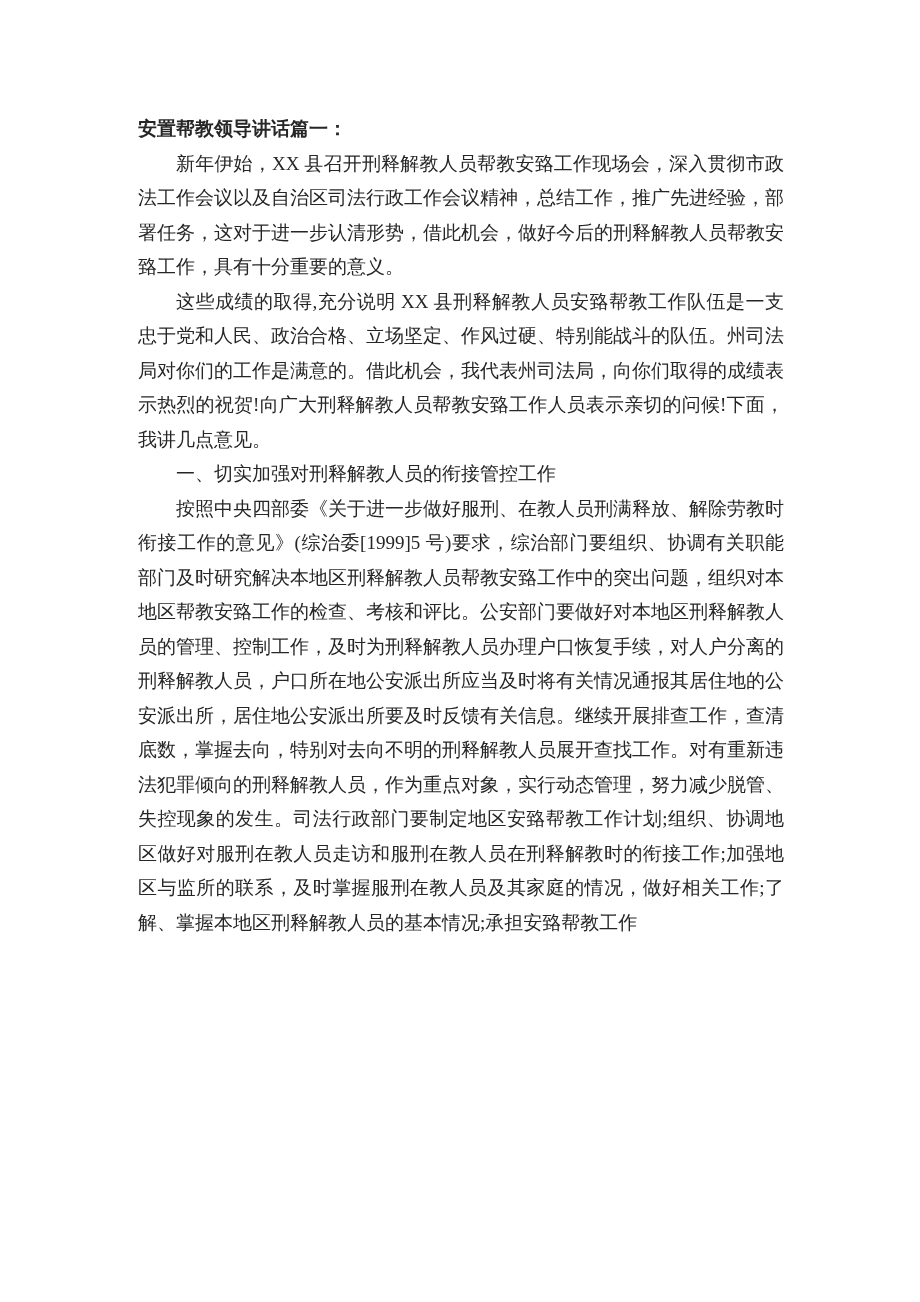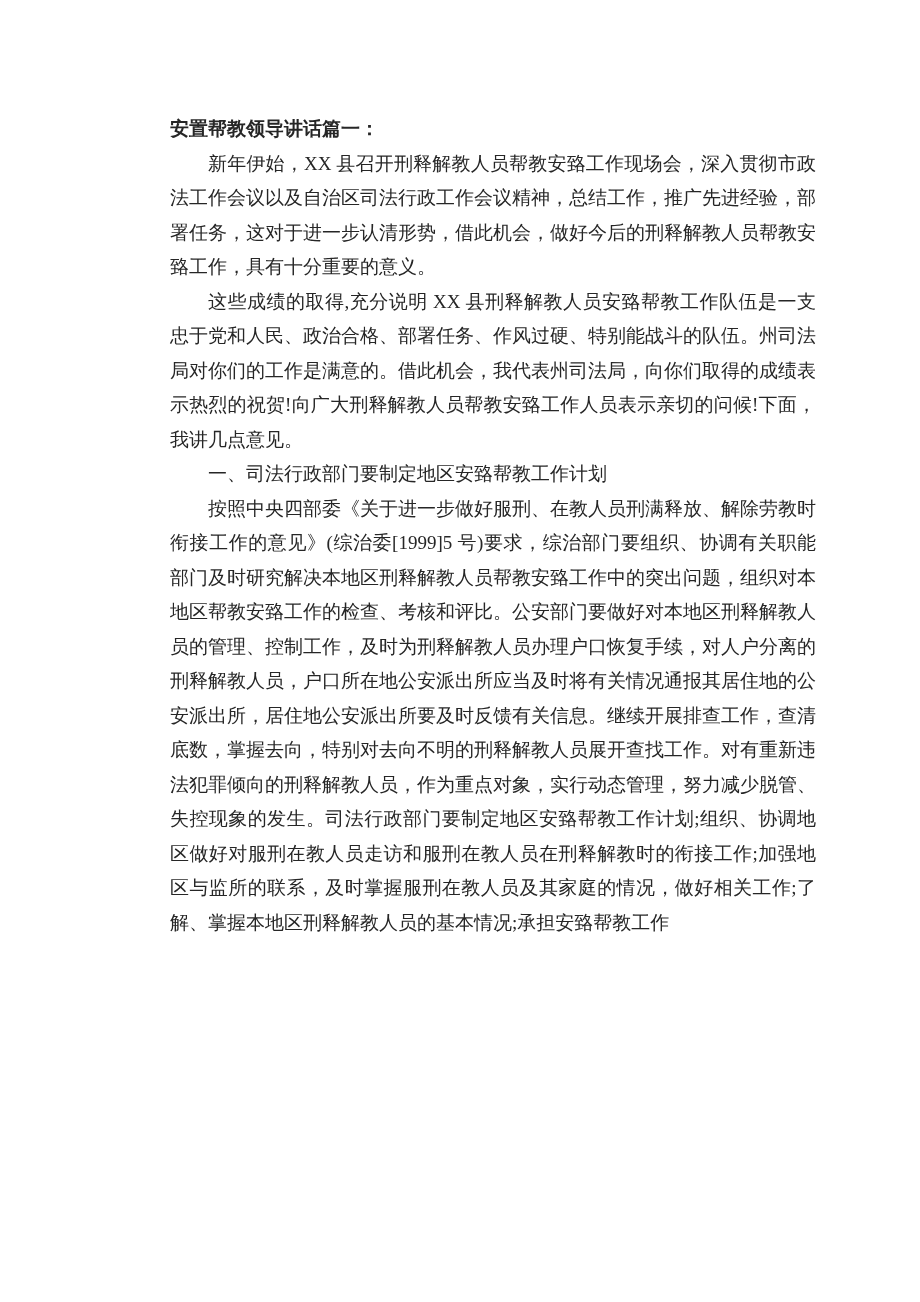--- a/index.html
+++ b/index.html
@@ -15,21 +15,20 @@
   }
   .page {
     position: absolute;
     left: 138px;
     top: 112px;
     width: 646px;
     font-family: "Liberation Serif", "DejaVu Serif", serif;
     font-size: 19px;
     line-height: 34.5px;
     color: #262626;
-    margin-left: 32px;
   }
   .doc-title {
     margin: 0;
     font-size: 19px;
     font-weight: bold;
     text-indent: 0;
     text-align: left;
   }
   .para {
     margin: 0;
@@ -41,16 +40,16 @@
   .para.heading {
     text-align: left;
   }
 </style>
 </head>
 <body>
 
 <div class="page">
   <h1 class="doc-title">安置帮教领导讲话篇一：</h1>
   <p class="para">新年伊始，XX 县召开刑释解教人员帮教安臵工作现场会，深入贯彻市政法工作会议以及自治区司法行政工作会议精神，总结工作，推广先进经验，部署任务，这对于进一步认清形势，借此机会，做好今后的刑释解教人员帮教安臵工作，具有十分重要的意义。</p>
-  <p class="para">这些成绩的取得,充分说明 XX 县刑释解教人员安臵帮教工作队伍是一支忠于党和人民、政治合格、部署任务、作风过硬、特别能战斗的队伍。州司法局对你们的工作是满意的。借此机会，我代表州司法局，向你们取得的成绩表示热烈的祝贺!向广大刑释解教人员帮教安臵工作人员表示亲切的问候!下面，我讲几点意见。</p>
-  <p class="para heading">一、司法行政部门要制定地区安臵帮教工作计划</p>
+  <p class="para">这些成绩的取得,充分说明 XX 县刑释解教人员安臵帮教工作队伍是一支忠于党和人民、政治合格、立场坚定、作风过硬、特别能战斗的队伍。州司法局对你们的工作是满意的。借此机会，我代表州司法局，向你们取得的成绩表示热烈的祝贺!向广大刑释解教人员帮教安臵工作人员表示亲切的问候!下面，我讲几点意见。</p>
+  <p class="para heading">一、切实加强对刑释解教人员的衔接管控工作</p>
   <p class="para">按照中央四部委《关于进一步做好服刑、在教人员刑满释放、解除劳教时衔接工作的意见》(综治委[1999]5 号)要求，综治部门要组织、协调有关职能部门及时研究解决本地区刑释解教人员帮教安臵工作中的突出问题，组织对本地区帮教安臵工作的检查、考核和评比。公安部门要做好对本地区刑释解教人员的管理、控制工作，及时为刑释解教人员办理户口恢复手续，对人户分离的刑释解教人员，户口所在地公安派出所应当及时将有关情况通报其居住地的公安派出所，居住地公安派出所要及时反馈有关信息。继续开展排查工作，查清底数，掌握去向，特别对去向不明的刑释解教人员展开查找工作。对有重新违法犯罪倾向的刑释解教人员，作为重点对象，实行动态管理，努力减少脱管、失控现象的发生。司法行政部门要制定地区安臵帮教工作计划;组织、协调地区做好对服刑在教人员走访和服刑在教人员在刑释解教时的衔接工作;加强地区与监所的联系，及时掌握服刑在教人员及其家庭的情况，做好相关工作;了解、掌握本地区刑释解教人员的基本情况;承担安臵帮教工作</p>
 </div>
 
 </body></html>

